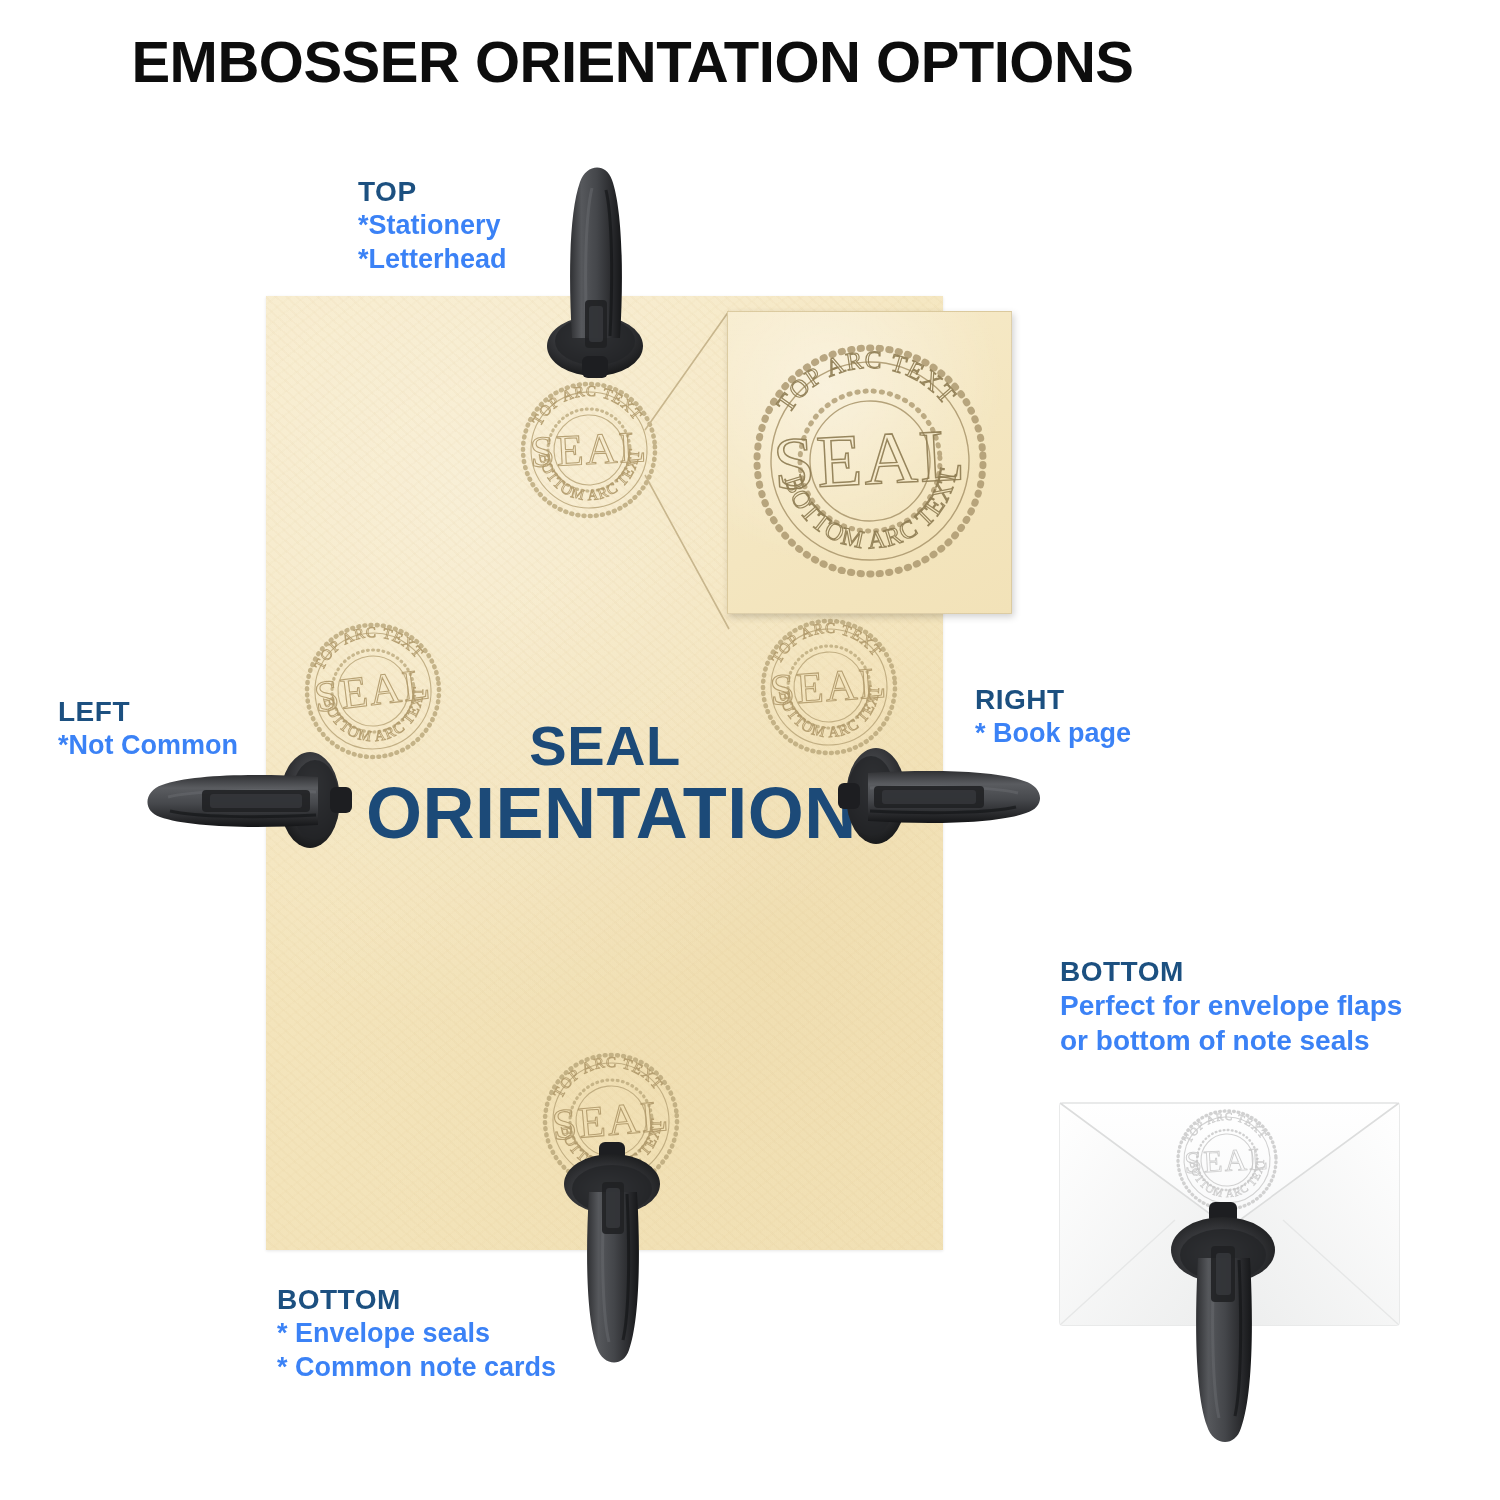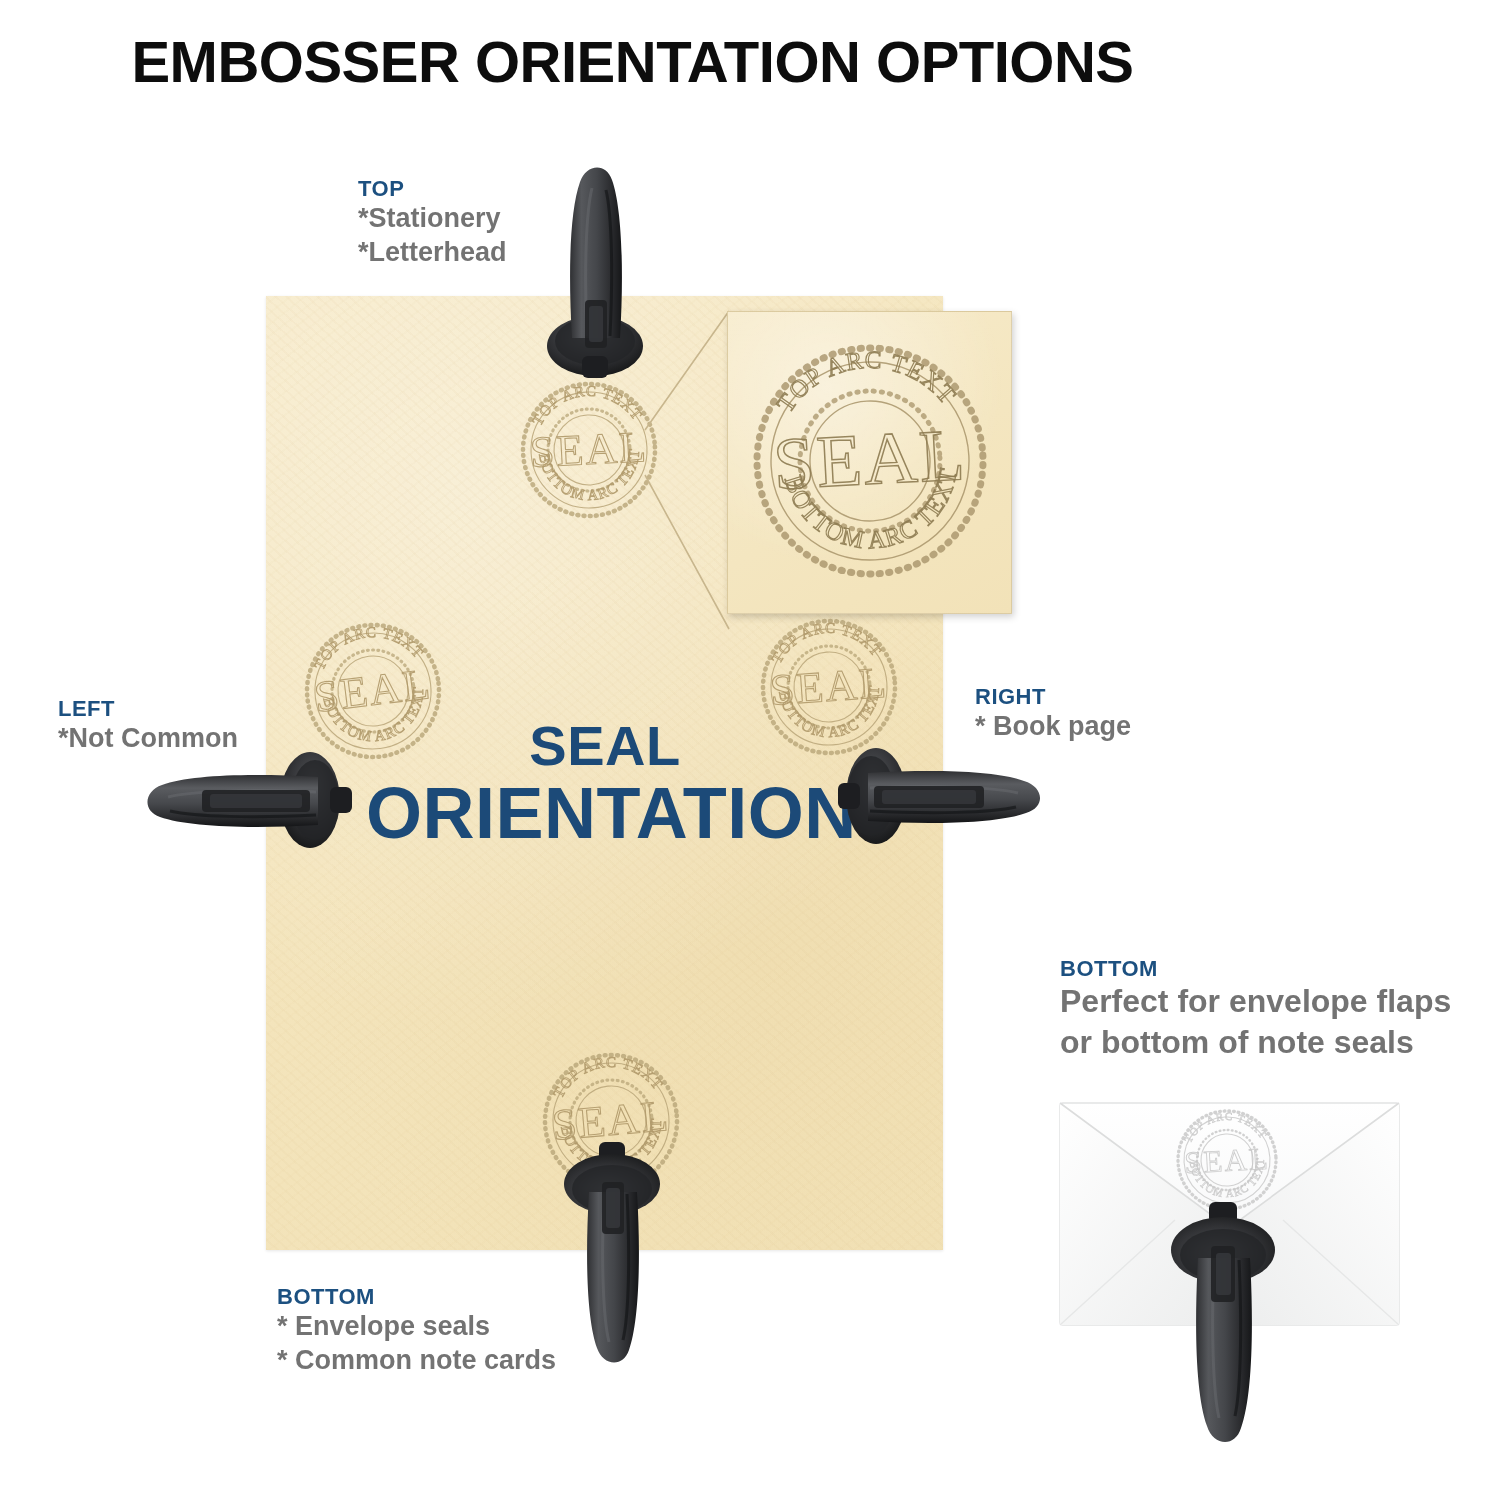--- a/index.html
+++ b/index.html
@@ -87,26 +87,26 @@
   .embosser{position:absolute;}
   .embosser svg{display:block;overflow:visible;}
 
   
   .envelope{position:absolute;left:1057px;top:1100px;width:345px;height:245px;}
   .envelope svg{display:block;overflow:visible;}
 
   
   .ann{position:absolute;}
   .ann .head{
-    color:#1c5080;font-weight:bold;font-size:22px;letter-spacing:.5px;line-height:1.15;
+    color:#1c5080;font-weight:bold;font-size:28px;letter-spacing:.5px;line-height:1.15;
   }
   .ann .line{
-    color:#737373;font-weight:bold;font-size:27px;line-height:1.26;white-space:nowrap;
-  }
-  .ann.tight .line{font-size:32px;}
+    color:#3b82f6;font-weight:bold;font-size:27px;line-height:1.26;white-space:nowrap;
+  }
+  .ann.tight .line{font-size:28px;}
 
   #ann-top{left:358px;top:176px;}
   #ann-left{left:58px;top:696px;}
   #ann-right{left:975px;top:684px;}
   #ann-bottom-left{left:277px;top:1284px;}
   #ann-bottom-right{left:1060px;top:956px;}
 </style>
 </head>
 <body>
 

